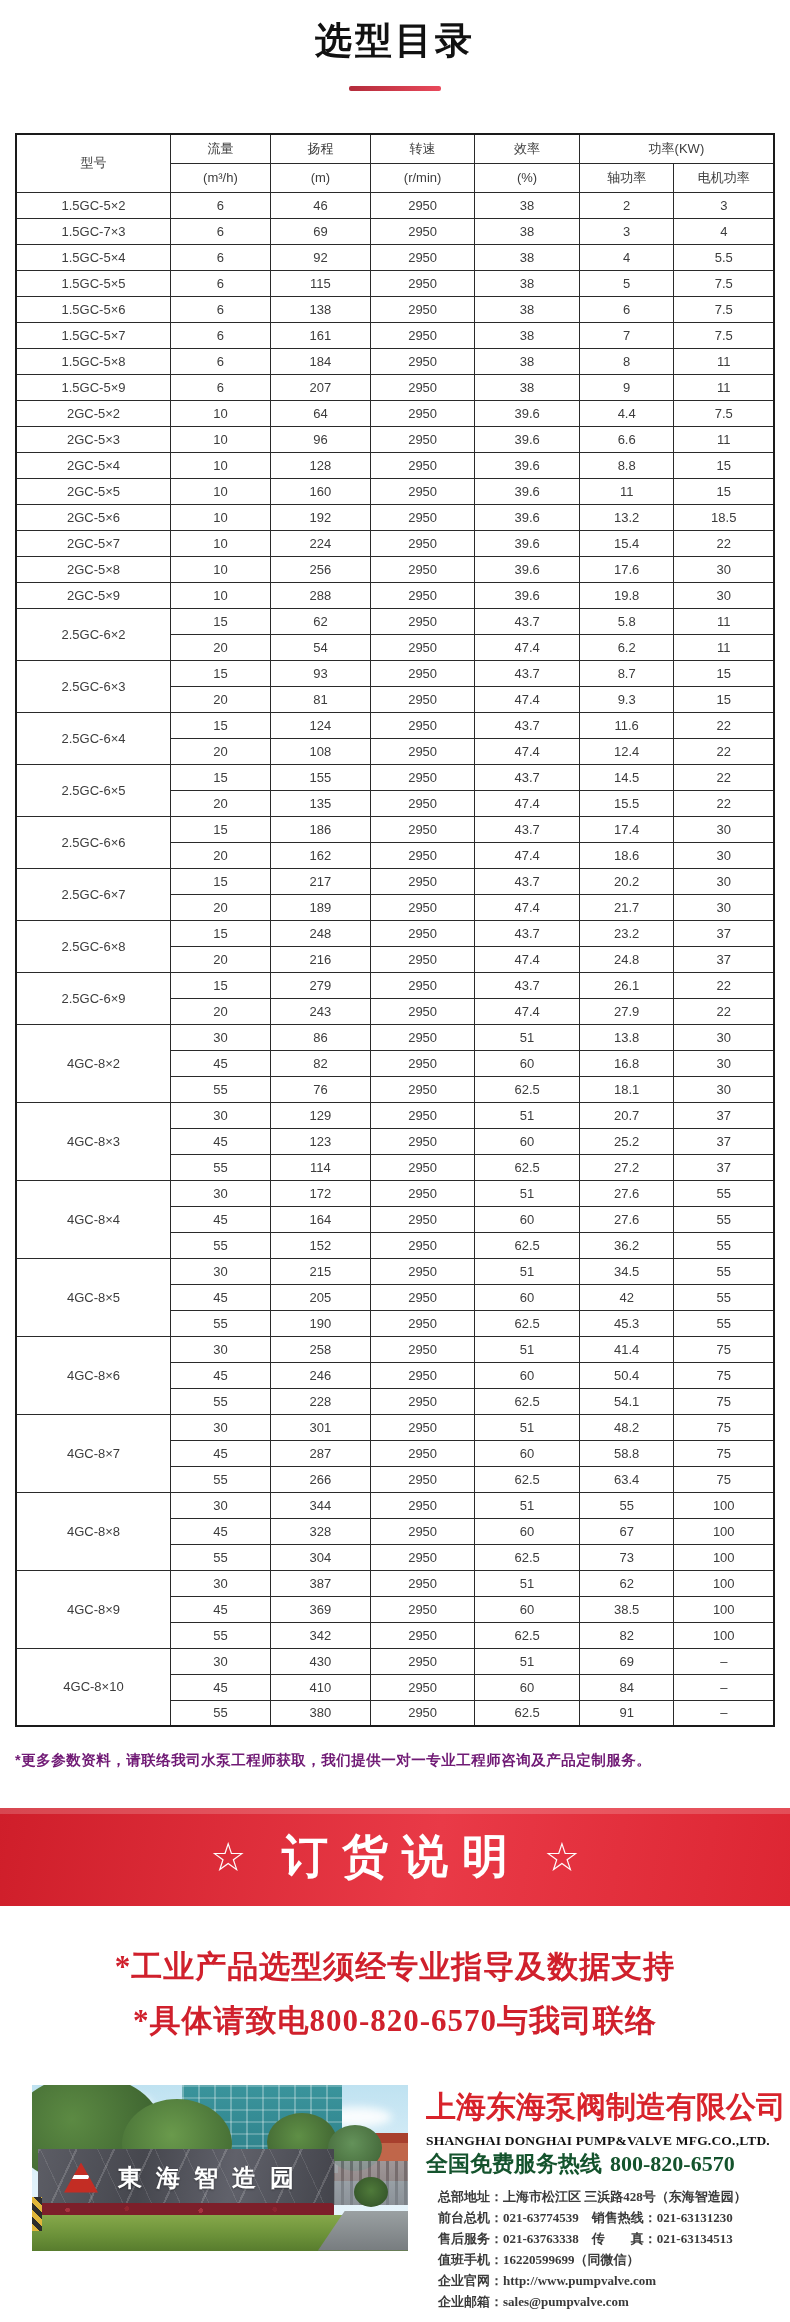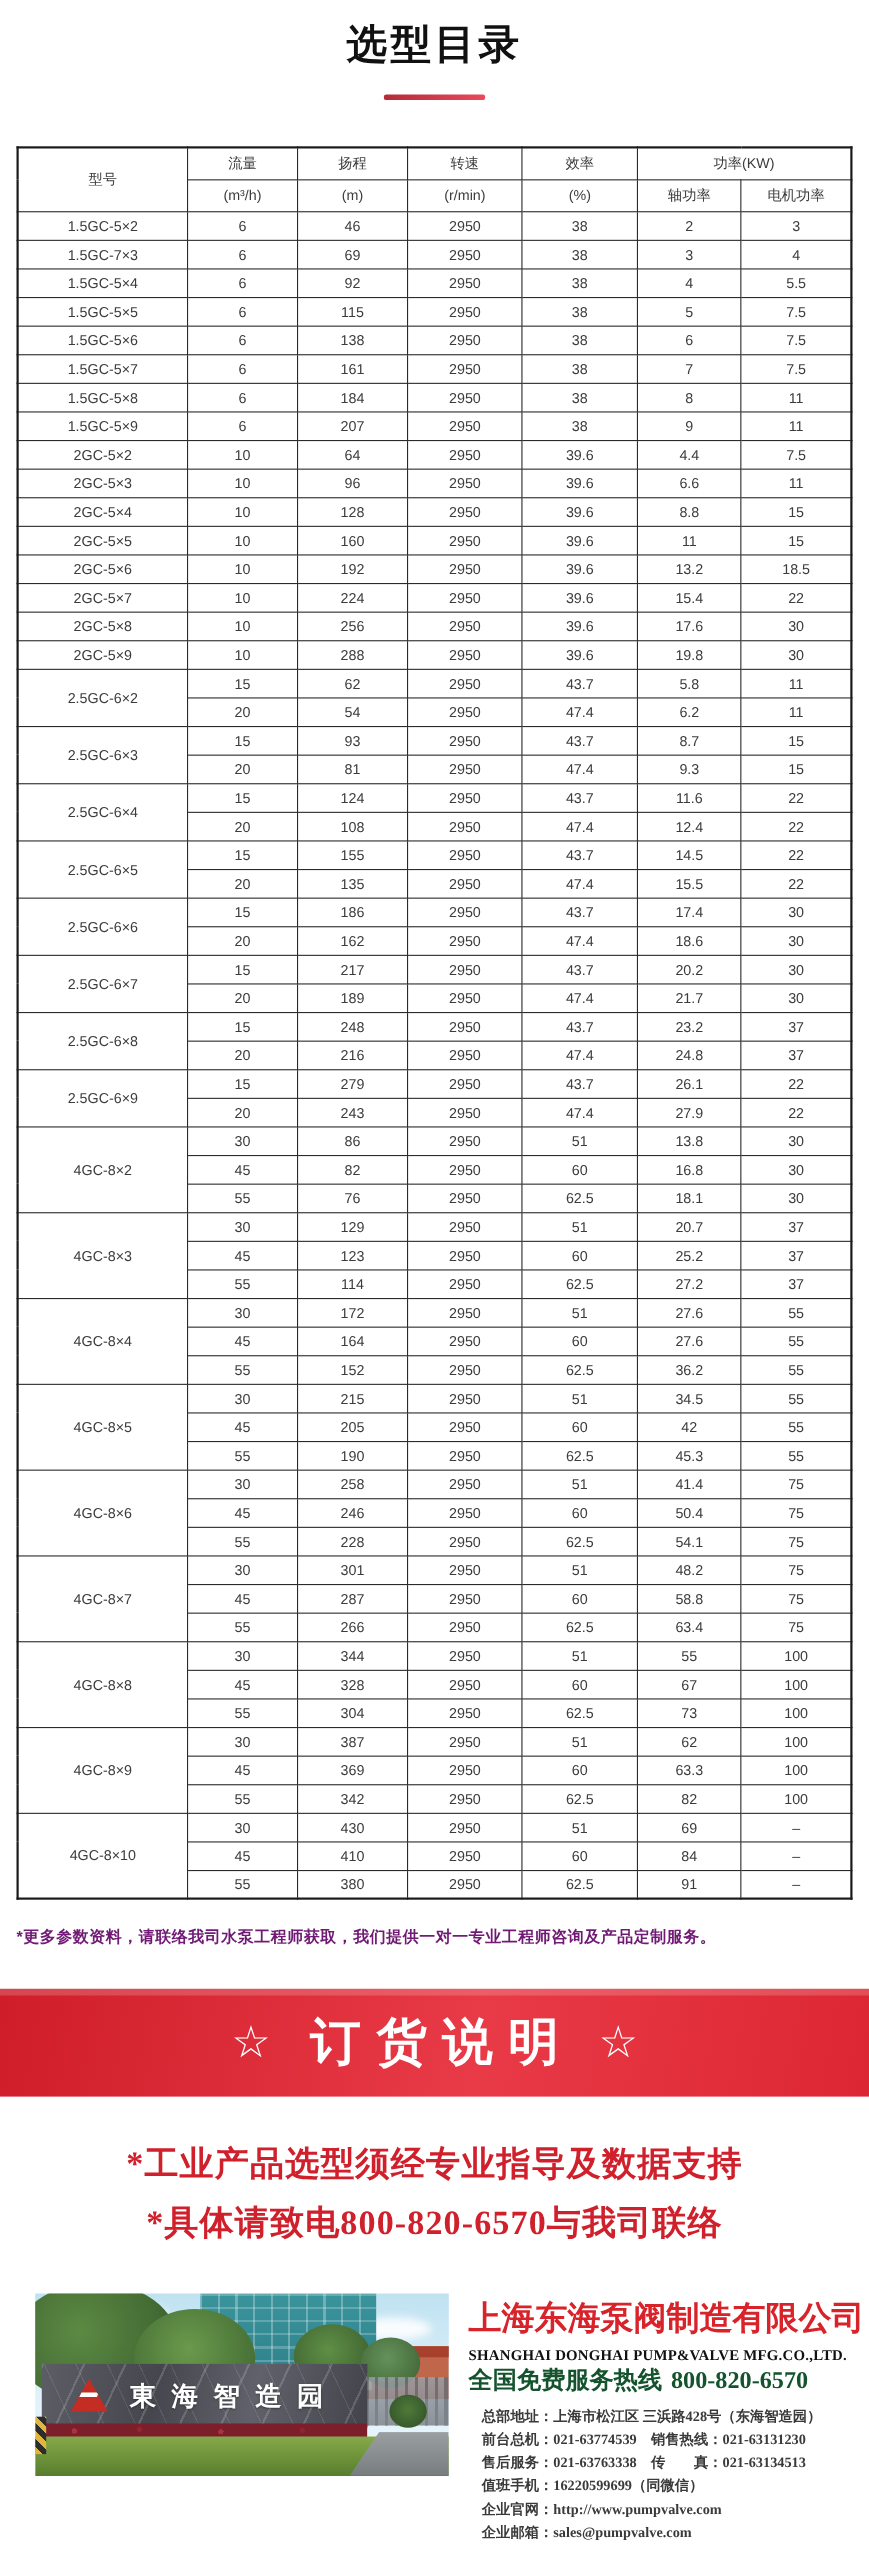--- a/index.html
+++ b/index.html
@@ -683,21 +683,21 @@
           <td>2950</td>
           <td>51</td>
           <td>62</td>
           <td>100</td>
         </tr>
         <tr>
           <td>45</td>
           <td>369</td>
           <td>2950</td>
           <td>60</td>
-          <td>63.3</td>
+          <td>38.5</td>
           <td>100</td>
         </tr>
         <tr>
           <td>55</td>
           <td>342</td>
           <td>2950</td>
           <td>62.5</td>
           <td>82</td>
           <td>100</td>
         </tr>

